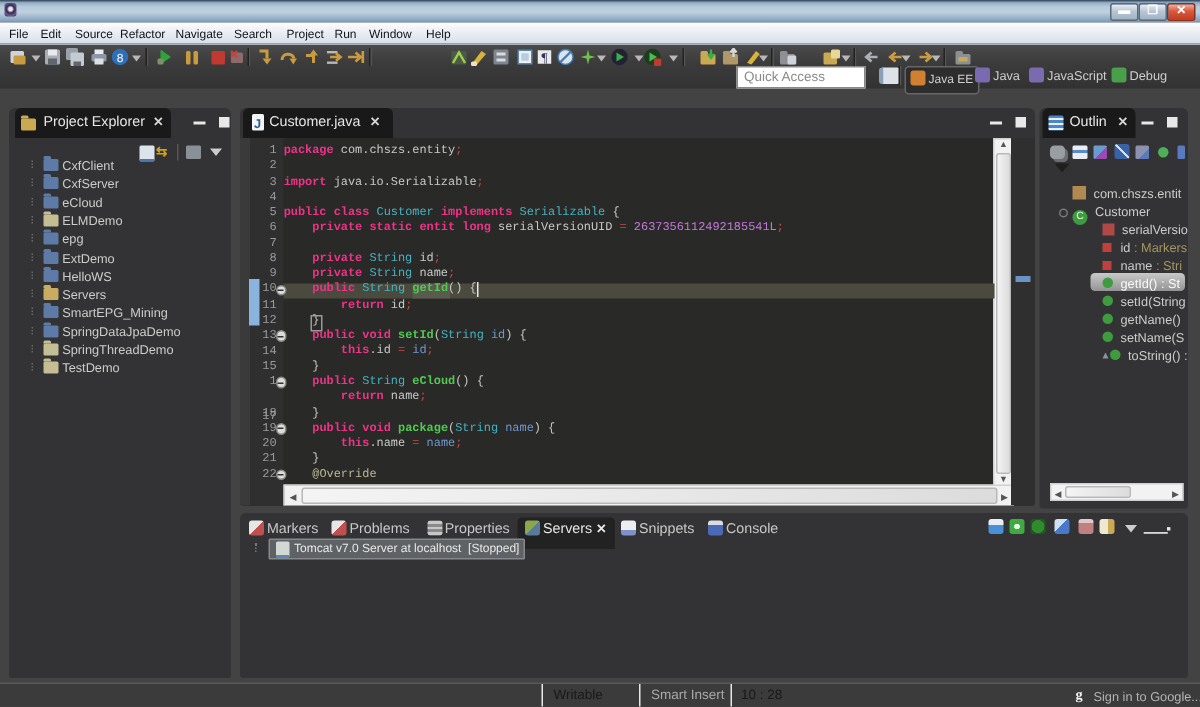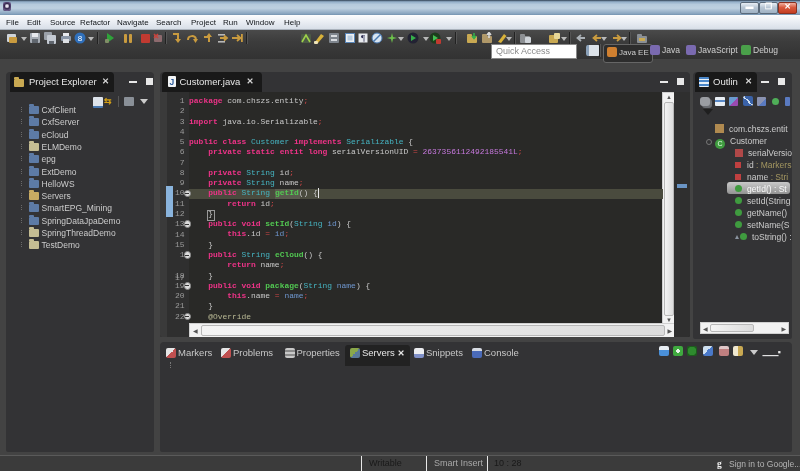--- a/index.html
+++ b/index.html
@@ -427,20 +427,24 @@
         <div style="position:absolute;left:513px;top:4px;width:10px;height:10px;background:radial-gradient(circle,#e8f4e8 25%,#3faa3f 28%);border-radius:2px;"></div>
         <div style="position:absolute;left:527px;top:4px;width:10px;height:10px;background:radial-gradient(circle,#2e8b2e 60%,#1d5c1d 62%);border-radius:2px;"></div>
         <div style="position:absolute;left:543px;top:4px;width:10px;height:10px;background:linear-gradient(135deg,#cfe0f0 45%,#4a79c9 45%);border-radius:2px;"></div>
         <div style="position:absolute;left:559px;top:4px;width:10px;height:10px;background:linear-gradient(180deg,#e0c8c8 30%,#c08080 30%);border-radius:2px;"></div>
         <div style="position:absolute;left:573px;top:4px;width:10px;height:10px;background:linear-gradient(90deg,#efe8d0 55%,#c9a952 55%);border-radius:2px;"></div>
         <div style="position:absolute;left:590px;top:8px;width:0;height:0;border-left:4px solid transparent;border-right:4px solid transparent;border-top:5px solid #ccc;"></div>
         <div style="position:absolute;left:603px;top:4px;color:#e8e8e8;">—</div>
         <div style="position:absolute;left:618px;top:5px;color:#e8e8e8;font-size:9px;">▪</div>
       </div>
   <div style="position:absolute;left:10px;top:20px;width:1px;height:6px;border-left:1px dotted #777;"></div>
+      <div id="serverrow" style="position:absolute;left:19.5px;top:17px;width:169px;height:12px;background:#5e6265;border:1px solid #85898c;border-radius:1px;">
+    <span style="position:absolute;left:3.5px;top:1px;width:9px;height:9px;background:#d2d8d4;border-radius:1px;border-bottom:2px solid #5a88b0;"></span>
+    <span style="position:absolute;left:16px;top:1px;font-size:8px;color:#e8e8e8;white-space:nowrap;">Tomcat v7.0 Server at localhost&nbsp; [Stopped]</span>
+  </div>
 </div>
 
 <div id="status" class="abs">
   <div class="ssep" style="left:361px;"></div>
   <span style="left:369px;color:#191919;">Writable</span>
   <div class="ssep" style="left:426px;"></div>
   <span style="left:434px;color:#a8a8a8;">Smart Insert</span>
   <div class="ssep" style="left:487px;"></div>
   <span style="left:494px;color:#191919;">10 : 28</span>
   <span style="left:717px;top:3px;color:#f2f2f2;font-weight:bold;font-size:9.5px;font-family:'Liberation Serif',serif;">g</span>

